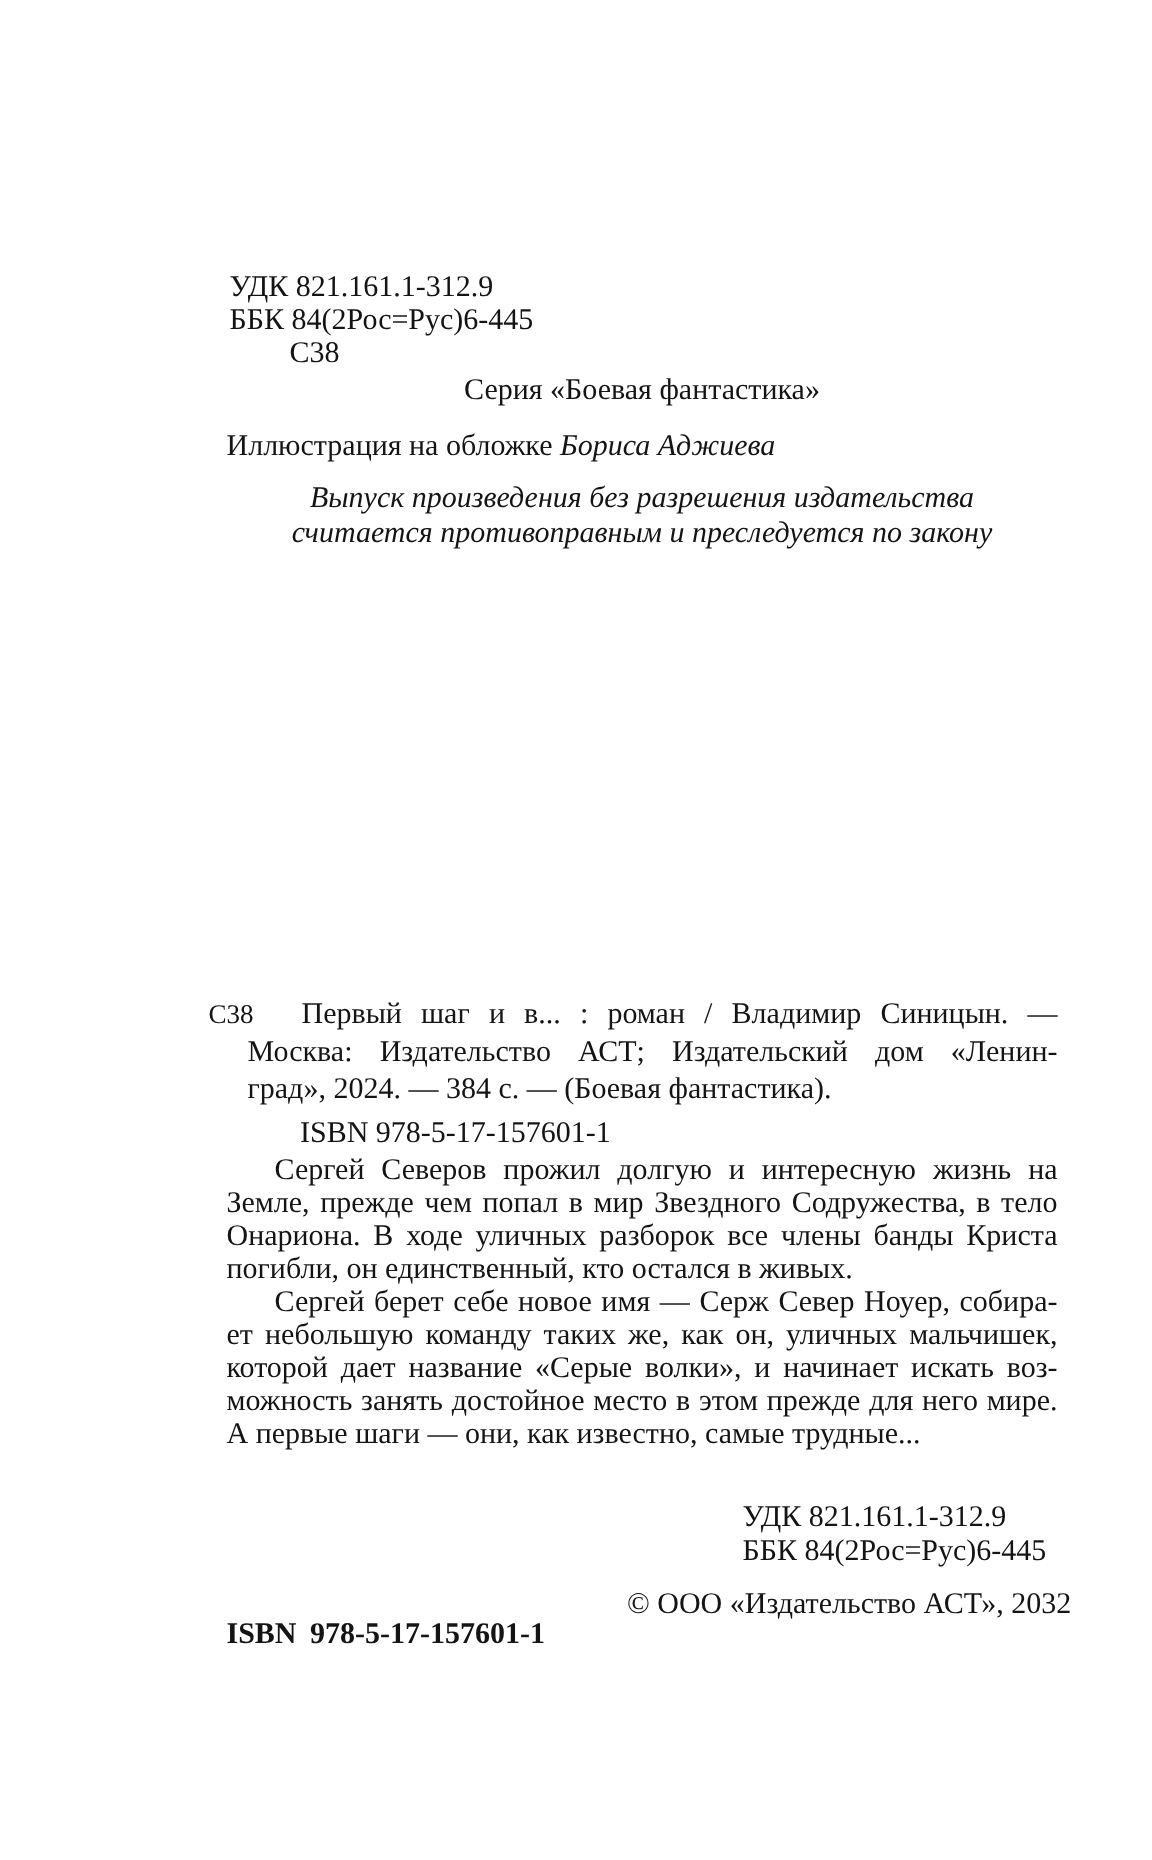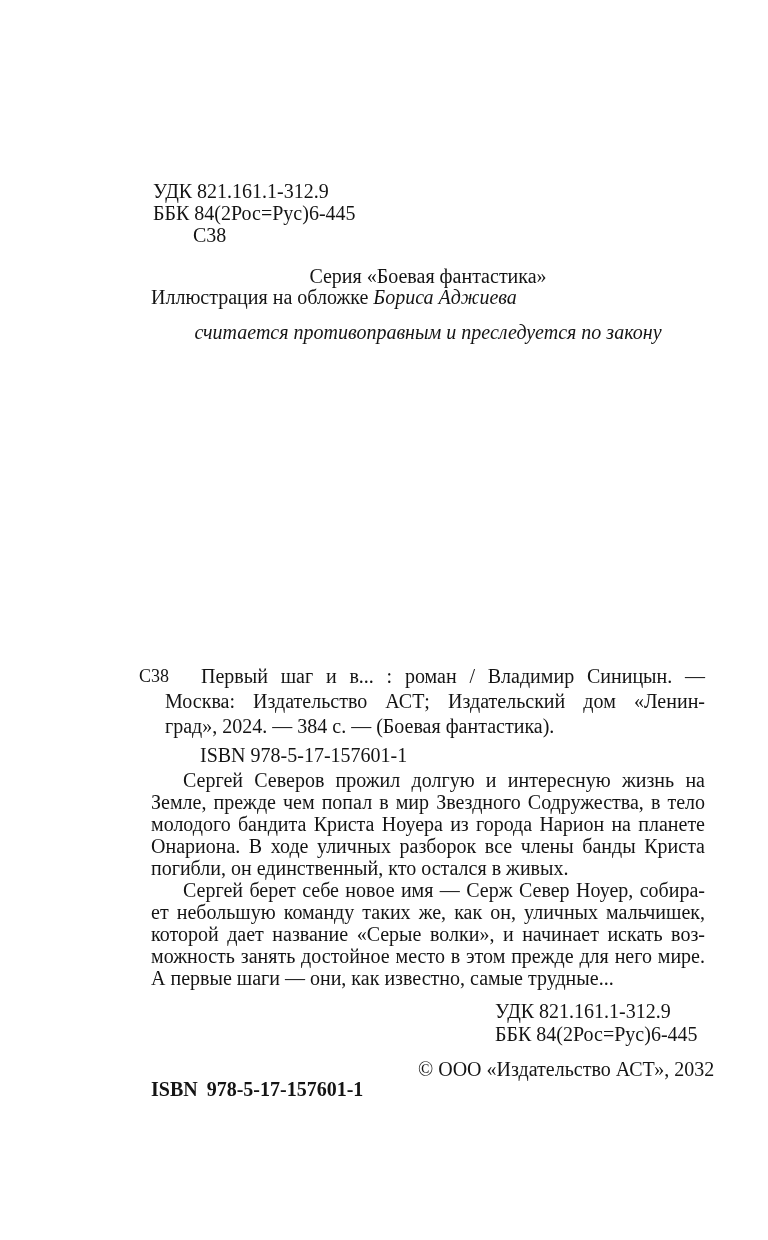--- a/index.html
+++ b/index.html
@@ -16,21 +16,21 @@
     overflow: hidden;
     margin-left: 28px;
   }
   .page div { font-size: 20px; }
 
   
   .top-block { position: absolute; left: 125px; top: 180px; line-height: 22px; }
   .top-block .code-line { padding-left: 40px; }
 
   
-  .series { position: absolute; left: 123px; top: 265px; width: 554px; text-align: center; }
+  .series { position: absolute; left: 123px; top: 249px; width: 554px; text-align: center; }
   .illustration { position: absolute; left: 123px; top: 286px; width: 554px; text-align: left; }
   .illustration .artist { font-style: italic; }
   .notice {
     position: absolute; left: 90px; top: 321px; width: 620px;
     text-align: center; font-style: italic; line-height: 23px;
   }
 
   
   .card-author { position: absolute; left: 161px; top: 640px; font-weight: 700; font-size: 21px !important; }
   .card-code { position: absolute; left: 111px; top: 666px; font-size: 18px !important; }
@@ -57,37 +57,37 @@
     <div>УДК 821.161.1-312.9</div>
     <div>ББК 84(2Рос=Рус)6-445</div>
     <div class="code-line">С38</div>
   </div>
 
   <div class="series">Серия «Боевая фантастика»</div>
 
   <div class="illustration"><span>Иллюстрация на обложке </span><span class="artist">Бориса Аджиева</span></div>
 
   <div class="notice">
+    <div>Выпуск произведения без разрешения издательства</div>
     <div>считается противоправным и преследуется по закону</div>
   </div>
 
   <div class="card-code">С38</div>
 
   <div class="card-text">
     <div class="jl ind-card">Первый шаг и в... : роман / Владимир Синицын. —</div>
     <div class="jl">Москва: Издательство АСТ; Издательский дом «Ленин-</div>
     <div>град», 2024. — 384 с. — (Боевая фантастика).</div>
   </div>
 
   <div class="isbn-top">ISBN 978-5-17-157601-1</div>
 
   <div class="annotation">
     <div class="jl ind">Сергей Северов прожил долгую и интересную жизнь на</div>
     <div class="jl">Земле, прежде чем попал в мир Звездного Содружества, в тело</div>
-    <div class="jl">молодого бандита Криста Ноуера из города Нарион на планете</div>
     <div class="jl">Онариона. В ходе уличных разборок все члены банды Криста</div>
     <div>погибли, он единственный, кто остался в живых.</div>
     <div class="jl ind">Сергей берет себе новое имя — Серж Север Ноуер, собира-</div>
     <div class="jl">ет небольшую команду таких же, как он, уличных мальчишек,</div>
     <div class="jl">которой дает название «Серые волки», и начинает искать воз-</div>
     <div class="jl">можность занять достойное место в этом прежде для него мире.</div>
     <div>А первые шаги — они, как известно, самые трудные...</div>
   </div>
 
   <div class="bottom-refs">

